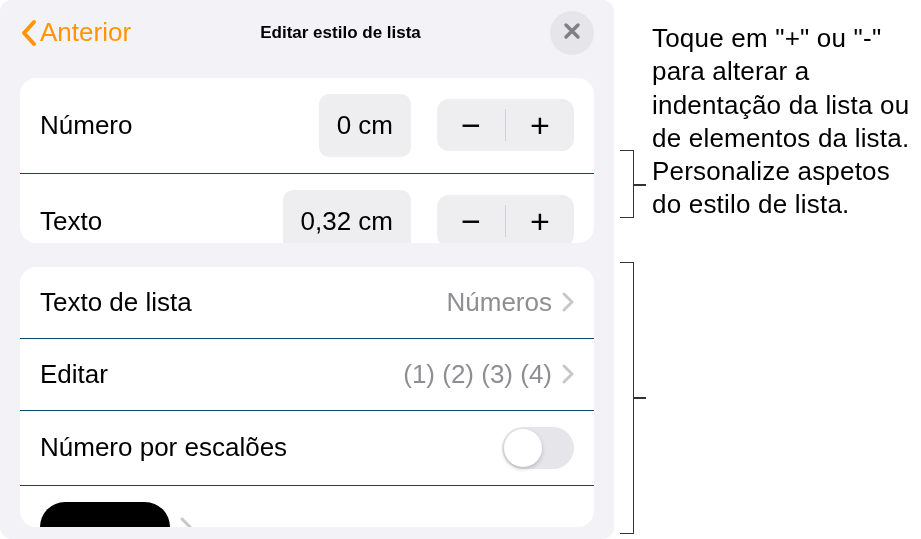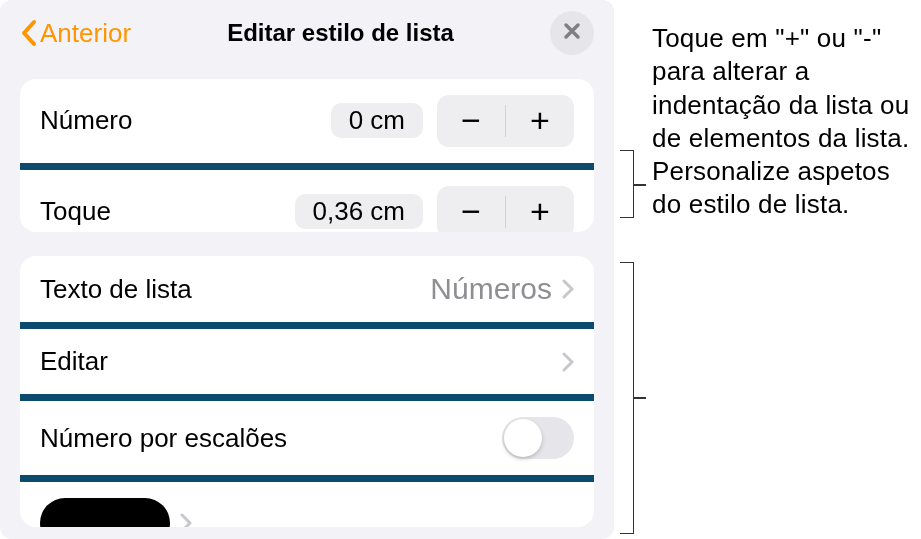--- a/index.html
+++ b/index.html
@@ -40,21 +40,21 @@
       font-weight: 400;
       cursor: pointer;
     }
     .back-chevron {
       margin-right: 2px;
       display: inline-flex;
     }
     .header-center {
       flex: 1;
       text-align: center;
-      font-size: 24px;
+      font-size: 17px;
       font-weight: 600;
       color: #000;
     }
     .close-button {
       width: 44px;
       height: 44px;
       border-radius: 50%;
       background: #e5e5ea;
       display: flex;
       align-items: center;
@@ -68,38 +68,38 @@
       overflow: hidden;
     }
     .section.first {
       margin-top: 12px;
     }
     .row {
       display: flex;
       align-items: center;
       padding: 16px 20px;
       min-height: 72px;
-      border-bottom: 7px solid #0c4a6e;
+      border-bottom: 1px solid #0c4a6e;
     }
     .row:last-child {
       border-bottom: none;
     }
     .row-label {
       flex: 1;
       font-size: 26px;
       color: #000;
       font-weight: 400;
     }
     .value-box {
       background: #eeeef0;
       border-radius: 10px;
-      padding: 2px 18px;
-      font-size: 26px;
-      color: #000;
-      margin-right: 14px;
+      padding: 16px 18px;
+      font-size: 26px;
+      color: #000;
+      margin-right: 26px;
       min-width: 80px;
       text-align: center;
     }
     .stepper {
       display: flex;
       background: #eeeef0;
       border-radius: 12px;
       overflow: hidden;
       height: 52px;
     }
@@ -112,21 +112,21 @@
       color: #000;
       cursor: pointer;
       font-weight: 300;
     }
     .stepper-divider {
       width: 1px;
       background: #d1d1d6;
       margin: 10px 0;
     }
     .row-value {
-      font-size: 30px;
+      font-size: 26px;
       color: #8e8e93;
       margin-right: 10px;
     }
     .chevron-right {
       color: #c7c7cc;
       display: inline-flex;
     }
     .toggle {
       width: 72px;
       height: 42px;
@@ -232,22 +232,22 @@
         <div class="stepper-btn">
           <span>−</span>
         </div>
         <div class="stepper-divider"></div>
         <div class="stepper-btn">
           <span>+</span>
         </div>
       </div>
     </div>
     <div class="row">
-      <div class="row-label">Toque</div>
-      <div class="value-box">0,36 cm</div>
+      <div class="row-label">Texto</div>
+      <div class="value-box">0,32 cm</div>
       <div class="stepper">
         <div class="stepper-btn">
           <span>−</span>
         </div>
         <div class="stepper-divider"></div>
         <div class="stepper-btn">
           <span>+</span>
         </div>
       </div>
     </div>
@@ -258,20 +258,21 @@
       <div class="row-label">Texto de lista</div>
       <div class="row-value">Números</div>
       <span class="chevron-right">
         <svg width="12" height="20" viewBox="0 0 12 20">
             <path d="M2 2 L10 10 L2 18" stroke="#c7c7cc" stroke-width="3" fill="none" stroke-linecap="round" stroke-linejoin="round"></path>
           </svg>
       </span>
     </div>
     <div class="row">
       <div class="row-label">Editar</div>
+      <div class="row-value">(1) (2) (3) (4)</div>
       <span class="chevron-right">
         <svg width="12" height="20" viewBox="0 0 12 20">
             <path d="M2 2 L10 10 L2 18" stroke="#c7c7cc" stroke-width="3" fill="none" stroke-linecap="round" stroke-linejoin="round"></path>
           </svg>
       </span>
     </div>
     <div class="row">
       <div class="row-label">Número por escalões</div>
       <div class="toggle">
         <div class="toggle-knob"></div>

